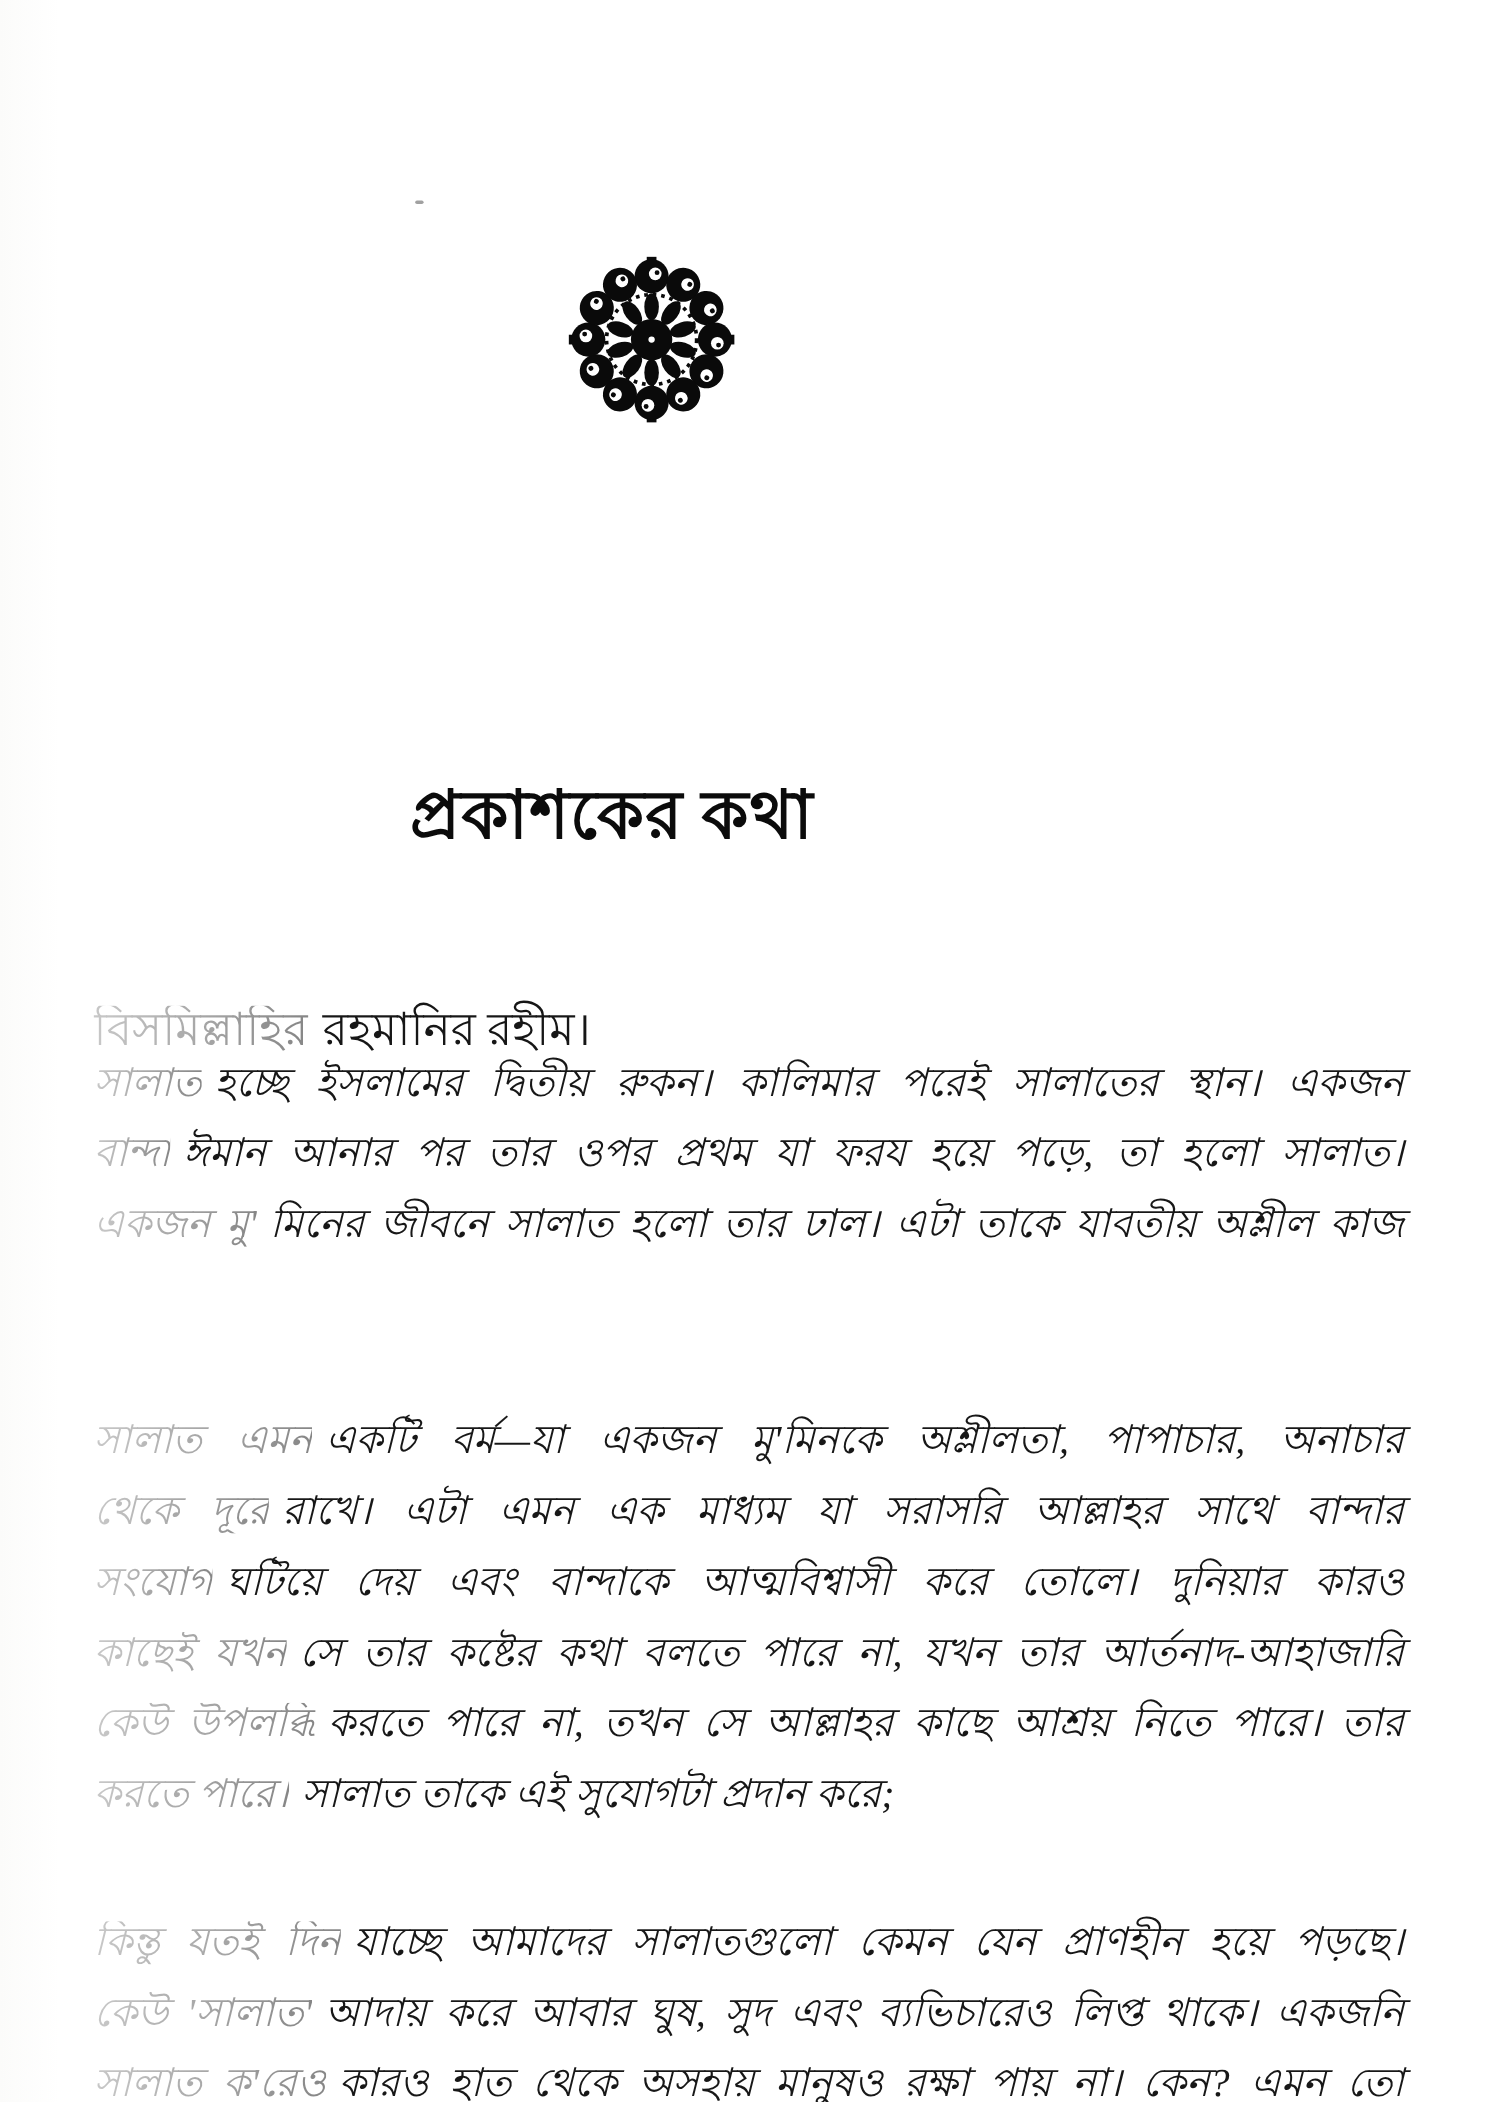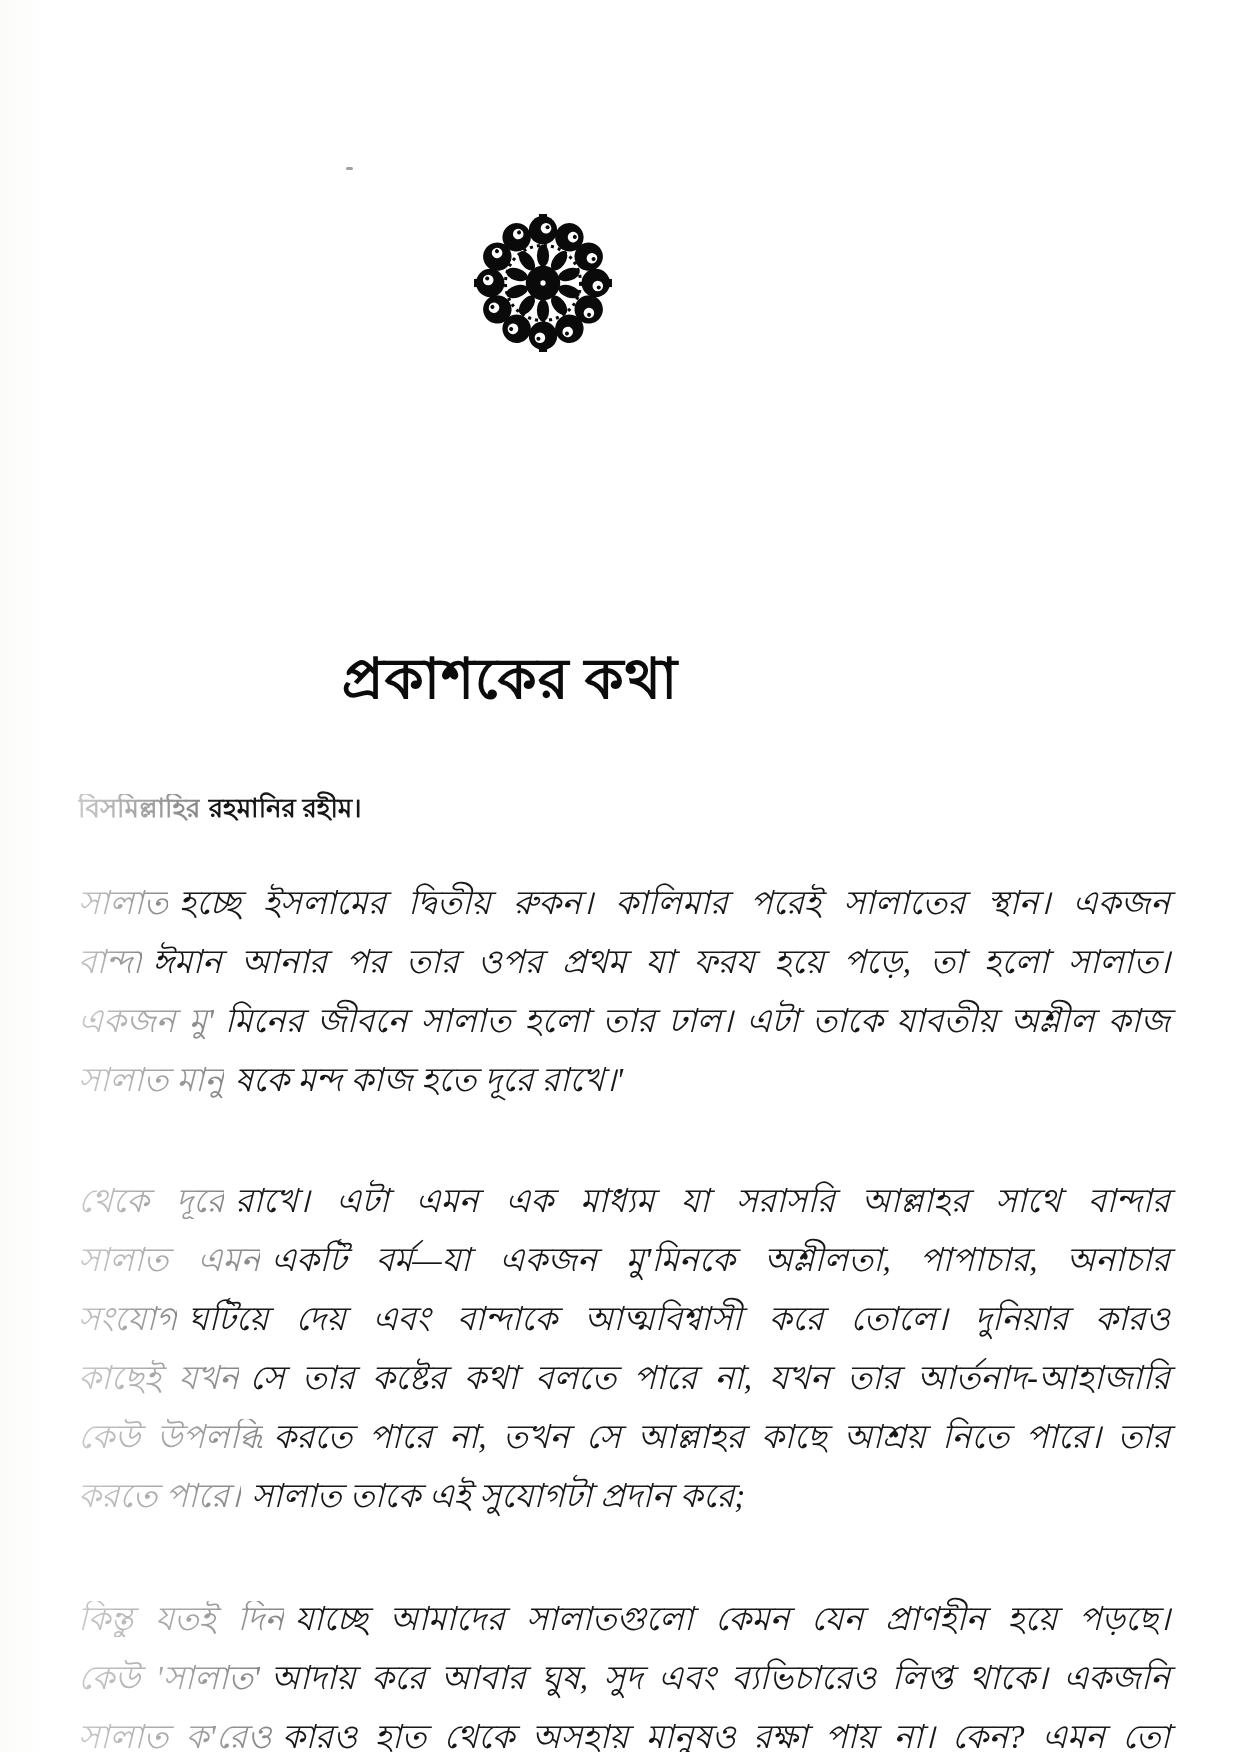--- a/index.html
+++ b/index.html
@@ -24,21 +24,21 @@
     position: absolute; top: 212px; left: 472px;
     width: 142px; height: 142px;
   }
   .heading {
     position: absolute; top: 598px; left: 0; width: 1020px;
     text-align: center;
     font-size: 56px; font-weight: bold; letter-spacing: 1px;
     color: #0b0b0b;
   }
   .textblock { position: absolute; left: 78px; width: 1092px; }
-  .bismillah { top: 788px; font-size: 26px; font-weight: bold; }
+  .bismillah { top: 828px; font-size: 38px; }
   .para { font-size: 33px; font-style: italic; }
   .line {
     height: 59px; line-height: 59px;
     text-align: justify; text-align-last: justify;
     white-space: nowrap;
     color: #171717;
   }
   .line.short { text-align-last: left; }
   .p1 { top: 874px; }
   .p2 { top: 1172px; }
@@ -153,26 +153,25 @@
   <h1 class="heading">প্রকাশকের কথা</h1>
 
   <div class="textblock bismillah">
     <span class="fade">বিসমিল্লাহির</span><span>রহমানির রহীম।</span>
   </div>
 
   <div class="textblock para p1">
     <div class="line"><span class="fade">সালাত</span><span>হচ্ছে ইসলামের দ্বিতীয় রুকন। কালিমার পরেই সালাতের স্থান। একজন</span></div>
     <div class="line"><span class="fade">বান্দা</span><span>ঈমান আনার পর তার ওপর প্রথম যা ফরয হয়ে পড়ে, তা হলো সালাত।</span></div>
     <div class="line"><span class="fade">একজন মু'</span><span>মিনের জীবনে সালাত হলো তার ঢাল। এটা তাকে যাবতীয় অশ্লীল কাজ</span></div>
-    <div class="line short"><span class="fade">সালাত মানু</span><span>ষকে মন্দ কাজ হতে দূরে রাখে।'</span></div>
   </div>
 
   <div class="textblock para p2">
+    <div class="line"><span class="fade">সালাত এমন</span><span>একটি বর্ম—যা একজন মু'মিনকে অশ্লীলতা, পাপাচার, অনাচার</span></div>
     <div class="line"><span class="fade">থেকে দূরে</span><span>রাখে। এটা এমন এক মাধ্যম যা সরাসরি আল্লাহর সাথে বান্দার</span></div>
-    <div class="line"><span class="fade">সালাত এমন</span><span>একটি বর্ম—যা একজন মু'মিনকে অশ্লীলতা, পাপাচার, অনাচার</span></div>
     <div class="line"><span class="fade">সংযোগ</span><span>ঘটিয়ে দেয় এবং বান্দাকে আত্মবিশ্বাসী করে তোলে। দুনিয়ার কারও</span></div>
     <div class="line"><span class="fade">কাছেই যখন</span><span>সে তার কষ্টের কথা বলতে পারে না, যখন তার আর্তনাদ-আহাজারি</span></div>
     <div class="line"><span class="fade">কেউ উপলব্ধি</span><span>করতে পারে না, তখন সে আল্লাহর কাছে আশ্রয় নিতে পারে। তার</span></div>
     <div class="line short"><span class="fade">করতে পারে।</span><span>সালাত তাকে এই সুযোগটা প্রদান করে;</span></div>
   </div>
 
   <div class="textblock para p3">
     <div class="line"><span class="fade">কিন্তু যতই দিন</span><span>যাচ্ছে আমাদের সালাতগুলো কেমন যেন প্রাণহীন হয়ে পড়ছে।</span></div>
     <div class="line"><span class="fade">কেউ 'সালাত'</span><span>আদায় করে আবার ঘুষ, সুদ এবং ব্যভিচারেও লিপ্ত থাকে। একজনি</span></div>
     <div class="line"><span class="fade">সালাত ক'রেও</span><span>কারও হাত থেকে অসহায় মানুষও রক্ষা পায় না। কেন? এমন তো</span></div>

